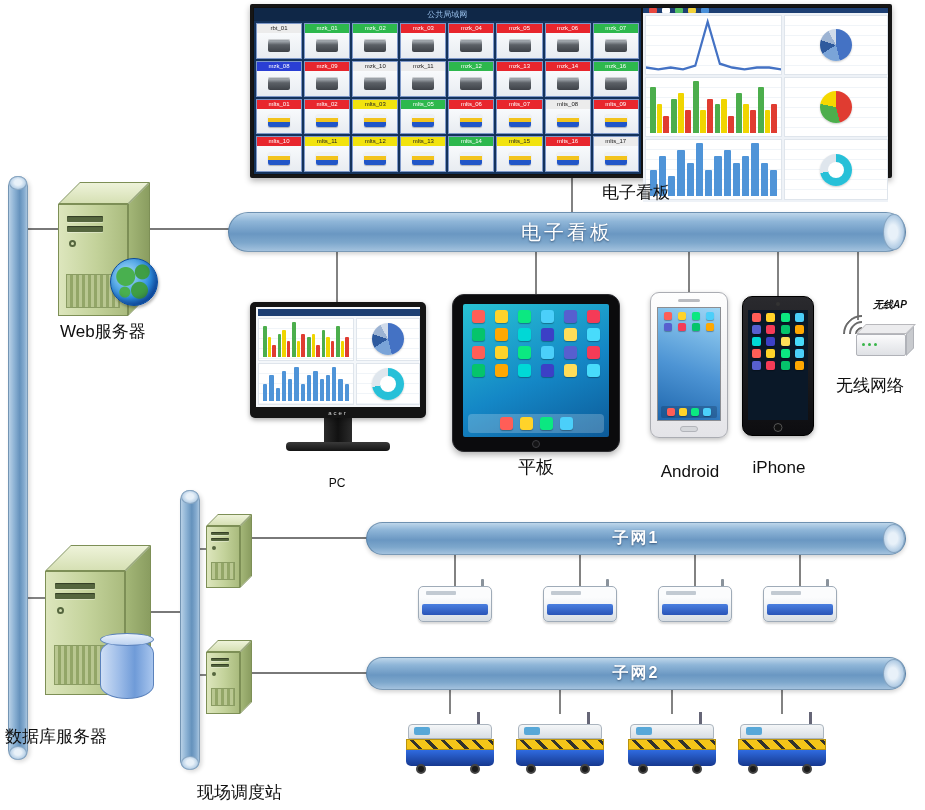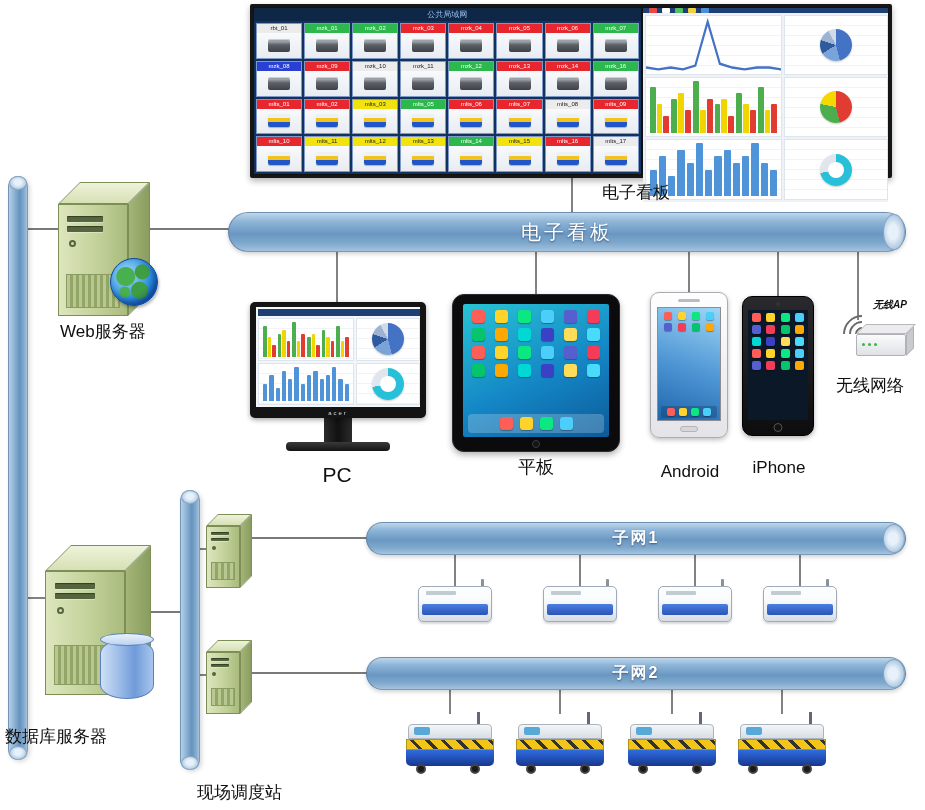--- a/index.html
+++ b/index.html
@@ -519,21 +519,21 @@
             <div class="pie" style="background: conic-gradient(rgb(39, 192, 216) 0deg, rgb(39, 192, 216) 259.2deg, rgb(223, 230, 237) 259.2deg, rgb(223, 230, 237) 360deg);">
               <div class="pie-hole"></div>
             </div>
           </div>
       </div>
       <div class="brand">acer</div>
     </div>
     <div class="monitor-neck"></div>
     <div class="monitor-base"></div>
   </div>
-  <div class="diagram-label tc" style="left:287px;top:463px;width:100px;font-size:21px;">PC</div>
+  <div class="diagram-label tc" style="left:287px;top:476px;width:100px;font-size:12px;">PC</div>
 
   <div class="tablet">
     <div class="tablet-screen">
       <div class="icon-grid">
           <span class="app-icon" style="background: rgb(255, 94, 87);"></span>
           <span class="app-icon" style="background: rgb(255, 211, 42);"></span>
           <span class="app-icon" style="background: rgb(11, 232, 129);"></span>
           <span class="app-icon" style="background: rgb(75, 207, 250);"></span>
           <span class="app-icon" style="background: rgb(87, 95, 207);"></span>
           <span class="app-icon" style="background: rgb(245, 59, 87);"></span>

